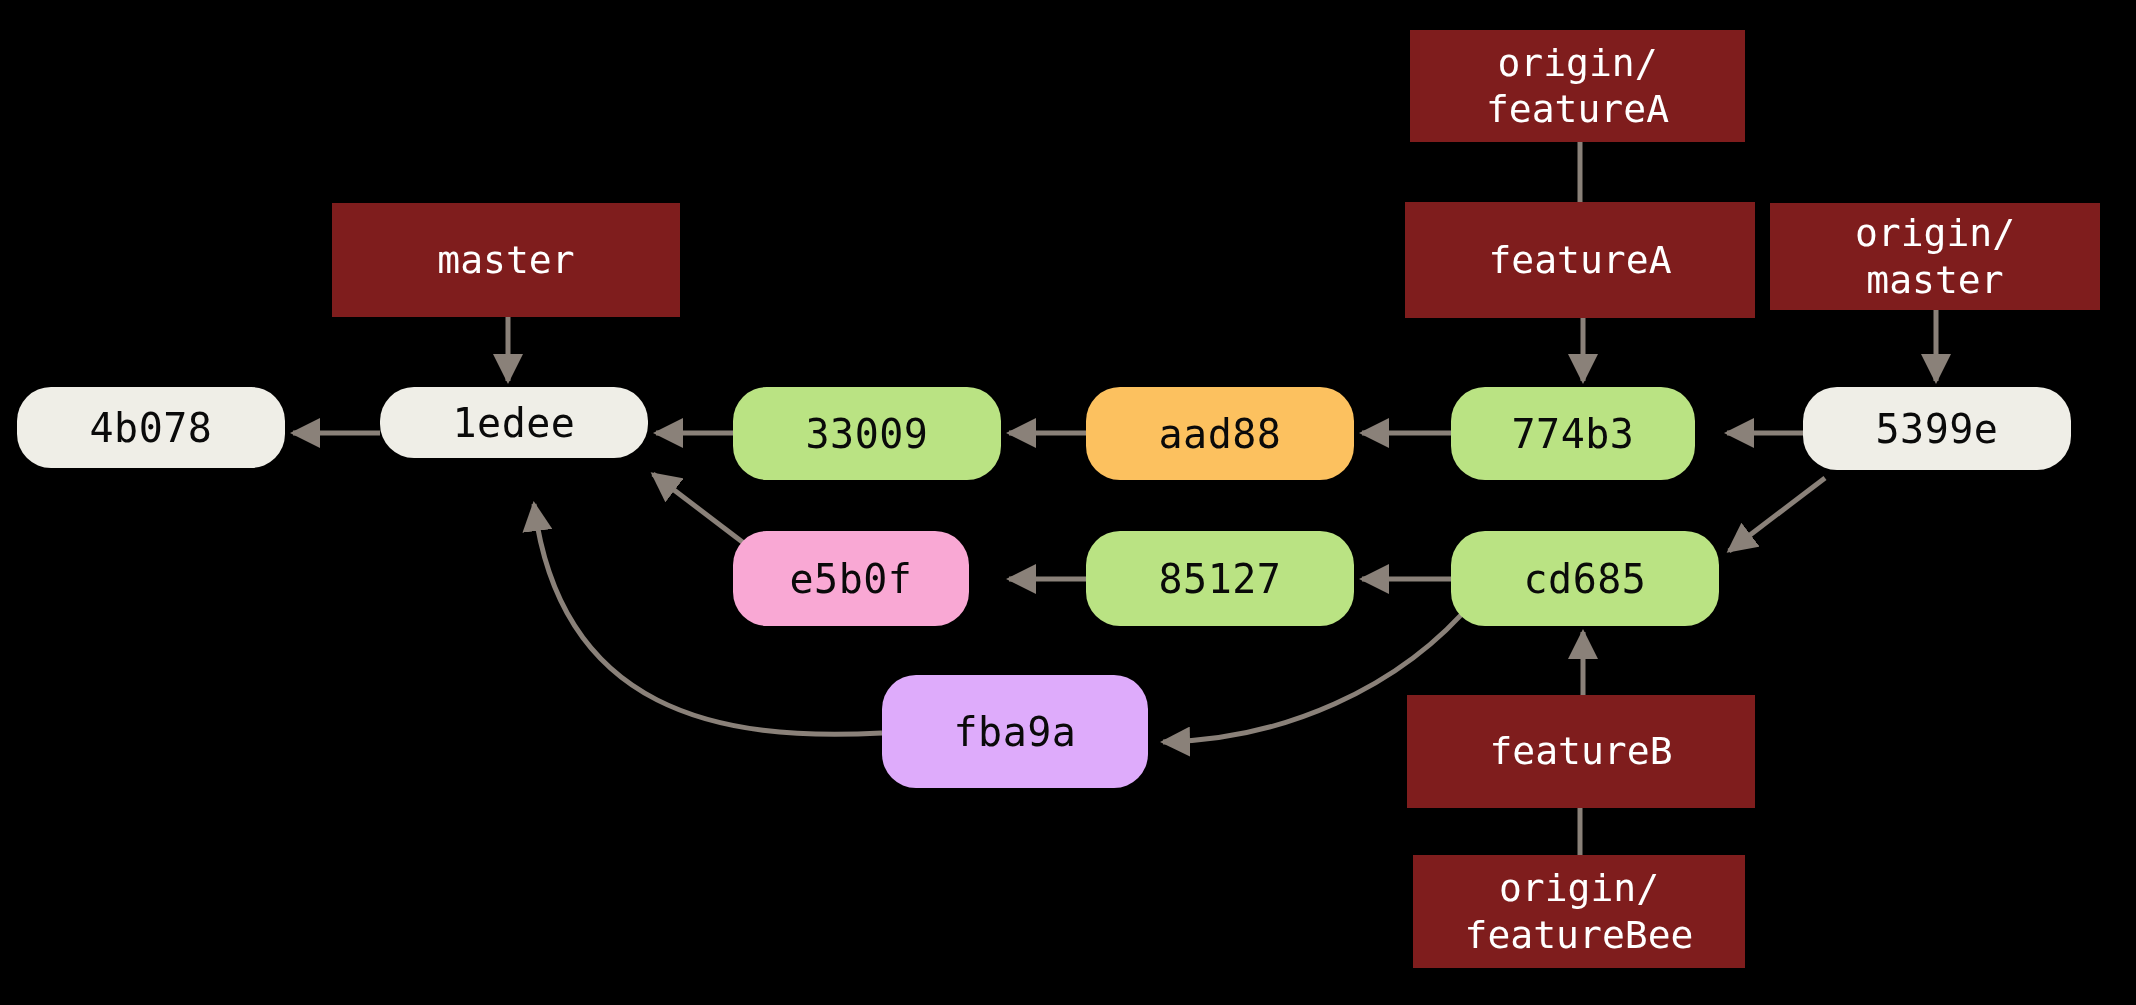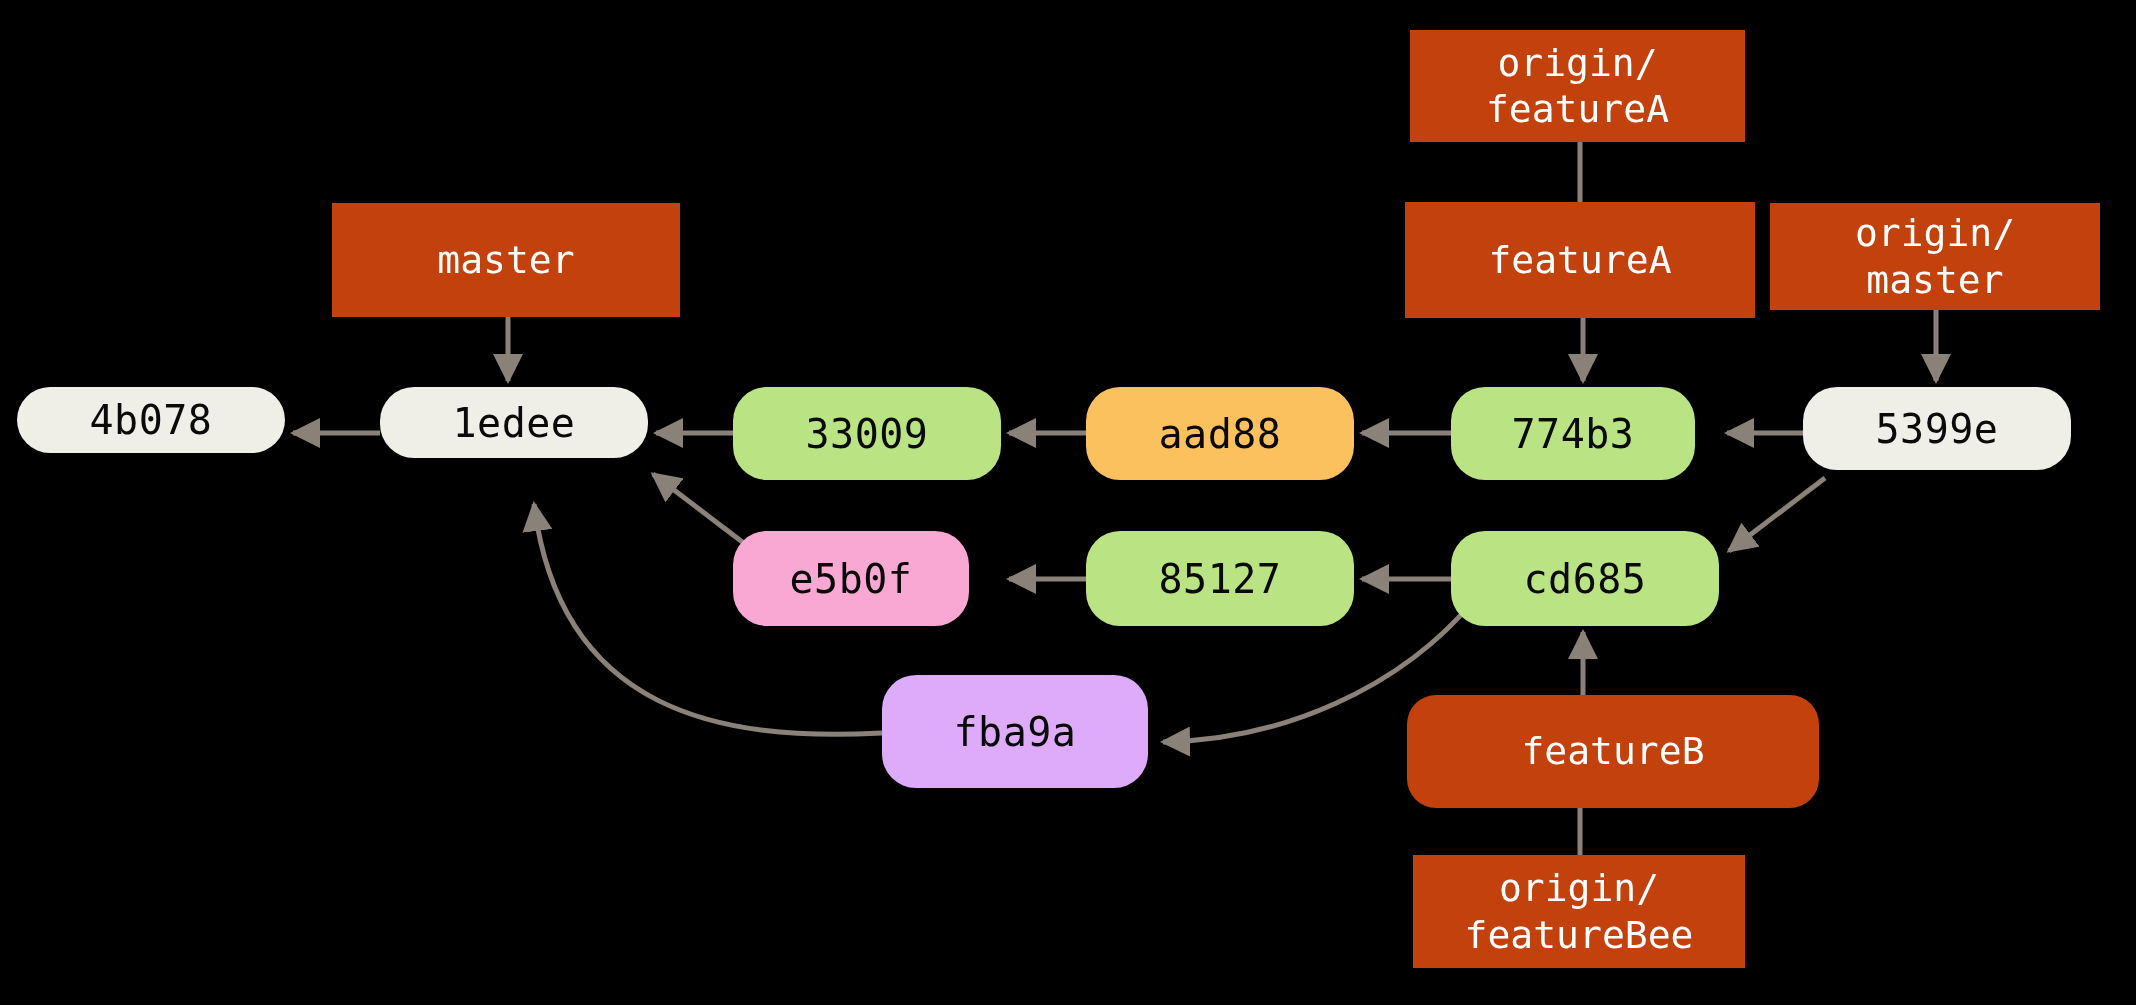--- a/index.html
+++ b/index.html
@@ -33,21 +33,21 @@
     letter-spacing: 0.5px;
     z-index: 2;
     box-sizing: border-box;
   }
   .label-box {
     position: absolute;
     display: flex;
     align-items: center;
     justify-content: center;
     text-align: center;
-    background: #c2410c;
+    background: #7f1d1d;
     color: #ffffff;
     font-size: 38px;
     line-height: 1.22;
     white-space: pre-line;
     z-index: 3;
     box-sizing: border-box;
   }
 </style>
 </head>
 <body>
@@ -79,21 +79,21 @@
     <path d="M 882 733 C 720 742 560 712 534 504" fill="none" stroke="#8A8179" stroke-width="5" marker-end="url(#arrow)"></path>
 
     <line x1="508" y1="317" x2="508" y2="381" stroke="#8A8179" stroke-width="5" marker-end="url(#arrow)"></line>
     <line x1="1580" y1="142" x2="1580" y2="202" stroke="#8A8179" stroke-width="5"></line>
     <line x1="1583" y1="318" x2="1583" y2="381" stroke="#8A8179" stroke-width="5" marker-end="url(#arrow)"></line>
     <line x1="1936" y1="310" x2="1936" y2="381" stroke="#8A8179" stroke-width="5" marker-end="url(#arrow)"></line>
     <line x1="1583" y1="695" x2="1583" y2="632" stroke="#8A8179" stroke-width="5" marker-end="url(#arrow)"></line>
     <line x1="1580" y1="855" x2="1580" y2="808" stroke="#8A8179" stroke-width="5"></line>
   </svg>
 
-  <div class="node" style="left:17px;top:387px;width:268px;height:66px;background:#EFEEE7;">
+  <div class="node" style="left:17px;top:387px;width:268px;height:81px;background:#EFEEE7;">
     <span>4b078</span>
   </div>
   <div class="node" style="left:380px;top:387px;width:268px;height:71px;background:#EFEEE7;">
     <span>1edee</span>
   </div>
   <div class="node" style="left:733px;top:387px;width:268px;height:93px;background:#BAE383;justify-content:center;">
     <span>33009</span>
   </div>
   <div class="node" style="left:1086px;top:387px;width:268px;height:93px;background:#FCC15F;">
     <span>aad88</span>
@@ -122,18 +122,18 @@
   <div class="label-box" style="left:332px;top:203px;width:348px;height:114px;">master</div>
 
   <div class="label-box" style="left:1410px;top:30px;width:335px;height:112px;">origin/
 featureA</div>
 
   <div class="label-box" style="left:1405px;top:202px;width:350px;height:116px;">featureA</div>
 
   <div class="label-box" style="left:1770px;top:203px;width:330px;height:107px;">origin/
 master</div>
 
-  <div class="label-box" style="left:1407px;top:695px;width:412px;height:113px;border-radius:29px;">featureB</div>
+  <div class="label-box" style="left:1407px;top:695px;width:348px;height:113px;">featureB</div>
 
   <div class="label-box" style="left:1413px;top:855px;width:332px;height:113px;">origin/
 featureBee</div>
 
 </div>
 
 </body></html>

